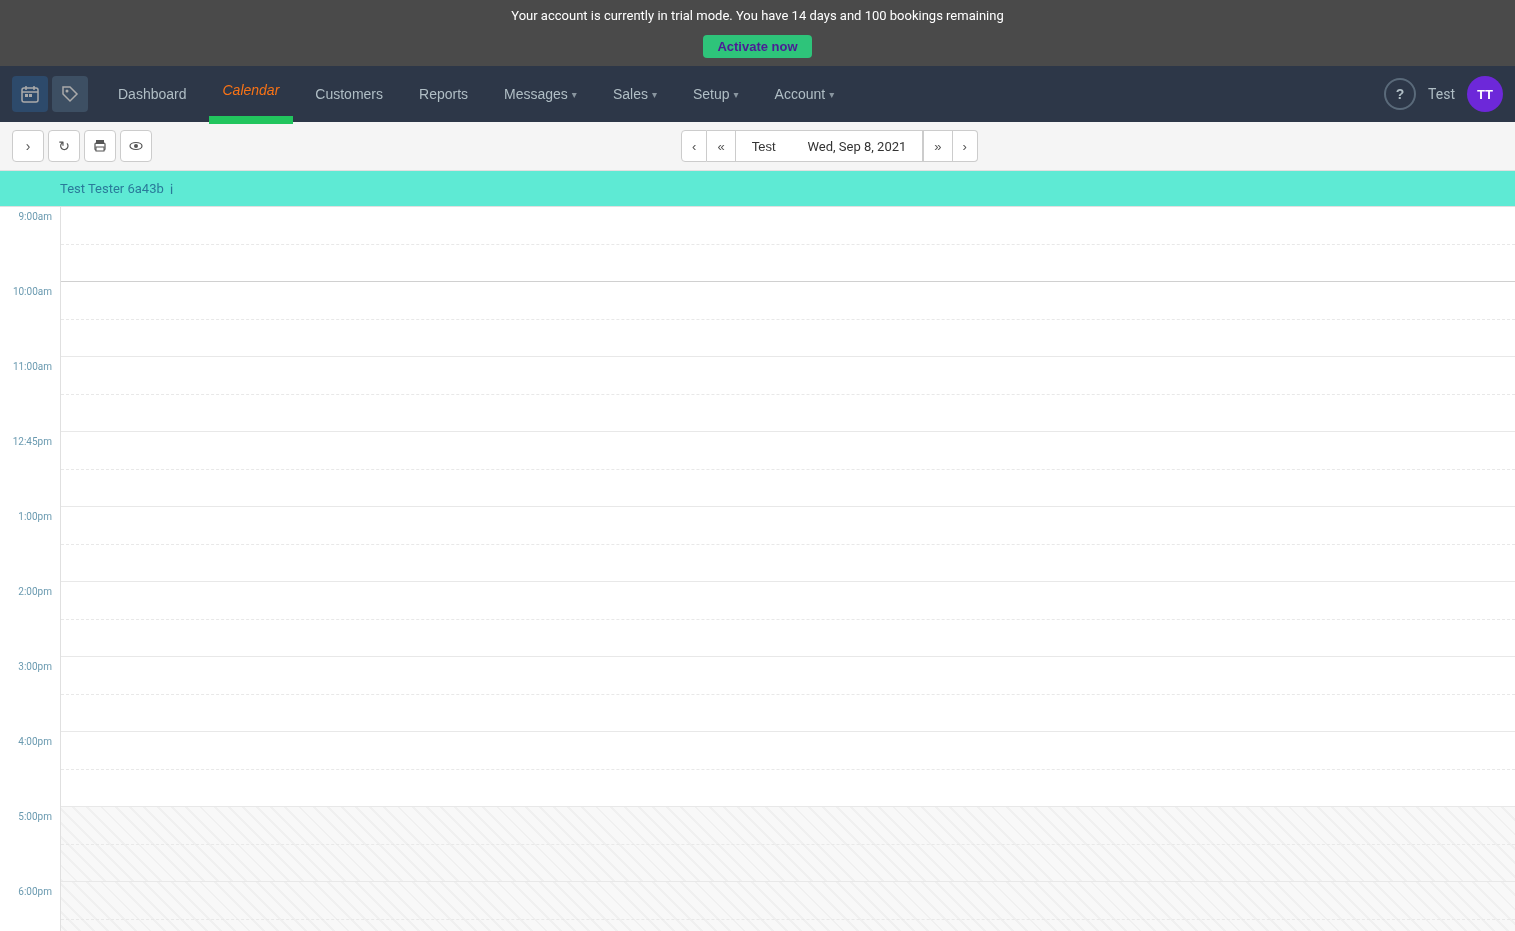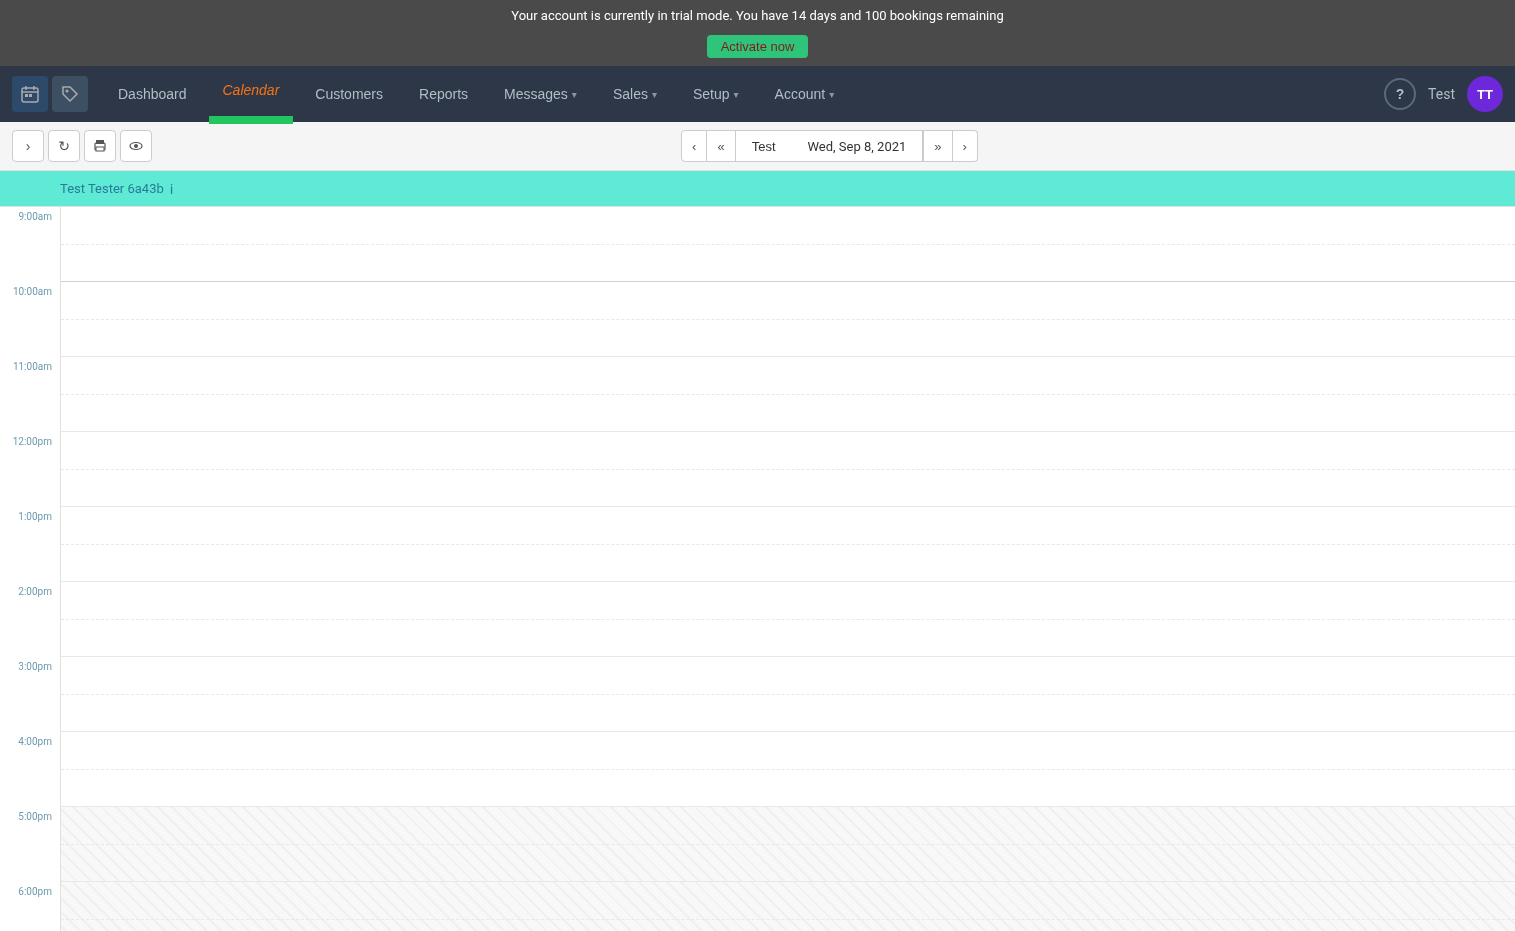--- a/index.html
+++ b/index.html
@@ -13,27 +13,27 @@
       padding: 8px 16px;
       font-size: 13px;
       display: flex;
       align-items: center;
       justify-content: center;
       gap: 12px;
       flex-direction: column;
     }
     .activate-btn {
       background: #2ec47a;
-      color: #7f1d1d;
+      color: #4c1d95;
       border: none;
       border-radius: 4px;
       padding: 4px 14px;
       font-size: 13px;
       cursor: pointer;
-      font-weight: 400;
+      font-weight: 700;
     }
 
     
     .top-nav {
       background: #2d3748;
       display: flex;
       align-items: center;
       padding: 0 12px;
       height: 56px;
       gap: 4px;
@@ -379,21 +379,21 @@
         <div class="time-slot">
           <span class="time-label">9:00am</span>
         </div>
         <div class="time-slot">
           <span class="time-label">10:00am</span>
         </div>
         <div class="time-slot">
           <span class="time-label">11:00am</span>
         </div>
         <div class="time-slot">
-          <span class="time-label">12:00pm</span>
+          <span class="time-label">12:45pm</span>
         </div>
         <div class="time-slot">
           <span class="time-label">1:00pm</span>
         </div>
         <div class="time-slot">
           <span class="time-label">2:00pm</span>
         </div>
         <div class="time-slot">
           <span class="time-label">3:00pm</span>
         </div>

